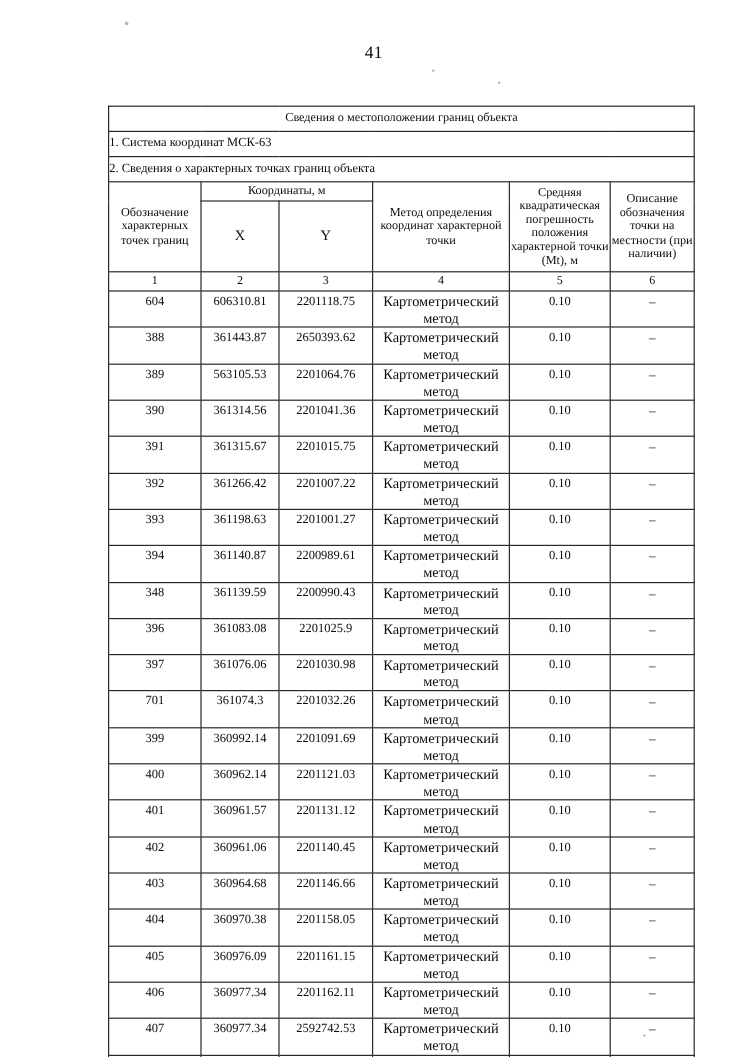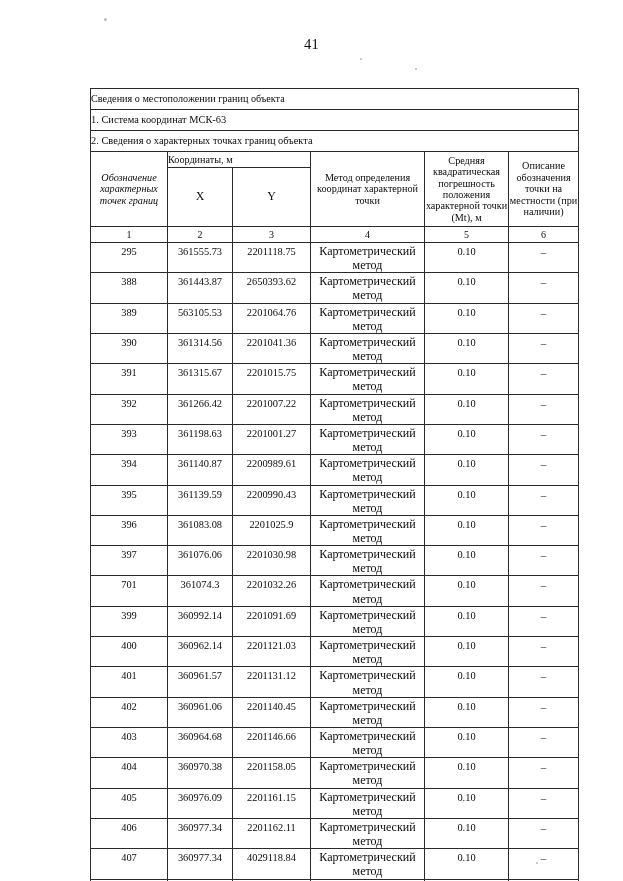--- a/index.html
+++ b/index.html
@@ -59,51 +59,50 @@
     border: 1px solid #2a2a2a;
     padding: 0;
     vertical-align: middle;
     font-weight: normal;
     line-height: 1.12;
   }
 
   
   .banner-center {
     height: 20px;
-    text-align: left;
+    text-align: center;
     font-size: 10.2px;
   }
   .banner-left {
     height: 20px;
     text-align: left;
     padding-left: 4px;
     font-size: 10.4px;
   }
 
   
   .head-cell {
     text-align: center;
     font-size: 10.2px;
     padding: 2px 2px;
     line-height: 1.25;
   }
   .head-coord-span {
     height: 15px;
-    text-align: left;
+    text-align: center;
     font-size: 10.2px;
   }
   .head-xy {
     text-align: center;
     font-size: 12px;
     vertical-align: middle;
   }
   .head-col1 {
     vertical-align: top;
     padding-top: 3px;
-    font-style: italic;
   }
   .head-col4 {
     vertical-align: top;
     padding-top: 4px;
   }
   .head-col5, .head-col6 {
     vertical-align: top;
     padding-top: 3px;
   }
 
@@ -196,22 +195,22 @@
       <tr class="numrow">
         <td>1</td>
         <td>2</td>
         <td>3</td>
         <td>4</td>
         <td>5</td>
         <td>6</td>
       </tr>
 
       <tr class="datarow">
-        <td class="pt">295</td>
-        <td class="cx">361555.73</td>
+        <td class="pt">604</td>
+        <td class="cx">606310.81</td>
         <td class="cy">2201118.75</td>
         <td class="method">Картометрический метод</td>
         <td class="err">0.10</td>
         <td class="desc">–</td>
       </tr>
       <tr class="datarow">
         <td class="pt">388</td>
         <td class="cx">361443.87</td>
         <td class="cy">2650393.62</td>
         <td class="method">Картометрический метод</td>
@@ -260,21 +259,21 @@
       </tr>
       <tr class="datarow">
         <td class="pt">394</td>
         <td class="cx">361140.87</td>
         <td class="cy">2200989.61</td>
         <td class="method">Картометрический метод</td>
         <td class="err">0.10</td>
         <td class="desc">–</td>
       </tr>
       <tr class="datarow">
-        <td class="pt">395</td>
+        <td class="pt">348</td>
         <td class="cx">361139.59</td>
         <td class="cy">2200990.43</td>
         <td class="method">Картометрический метод</td>
         <td class="err">0.10</td>
         <td class="desc">–</td>
       </tr>
       <tr class="datarow">
         <td class="pt">396</td>
         <td class="cx">361083.08</td>
         <td class="cy">2201025.9</td>
@@ -358,21 +357,21 @@
         <td class="pt">406</td>
         <td class="cx">360977.34</td>
         <td class="cy">2201162.11</td>
         <td class="method">Картометрический метод</td>
         <td class="err">0.10</td>
         <td class="desc">–</td>
       </tr>
       <tr class="datarow">
         <td class="pt">407</td>
         <td class="cx">360977.34</td>
-        <td class="cy">4029118.84</td>
+        <td class="cy">2592742.53</td>
         <td class="method">Картометрический метод</td>
         <td class="err">0.10</td>
         <td class="desc">–</td>
       </tr>
       <tr class="datarow">
         <td class="pt">408</td>
         <td class="cx">360970.21</td>
         <td class="cy">2201173.57</td>
         <td class="method">Картометрический метод</td>
         <td class="err">0.10</td>

